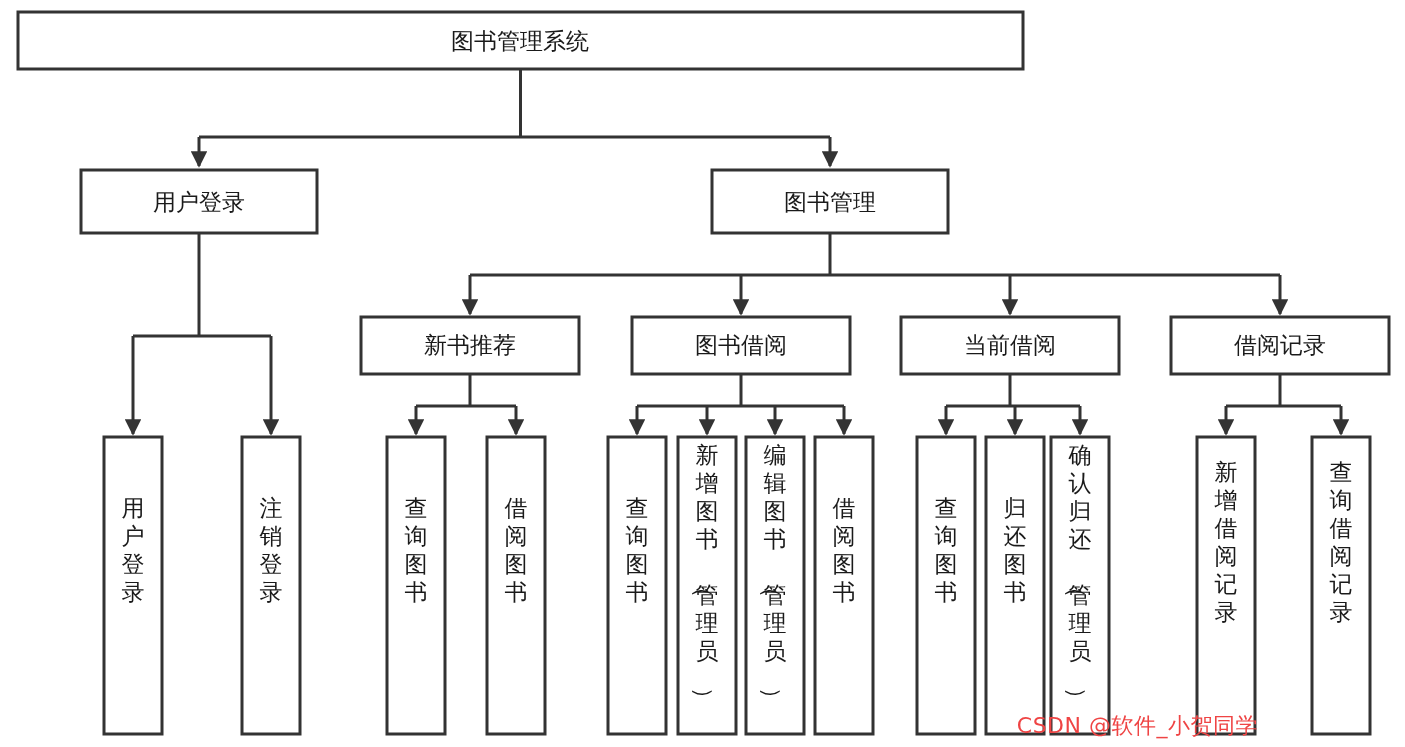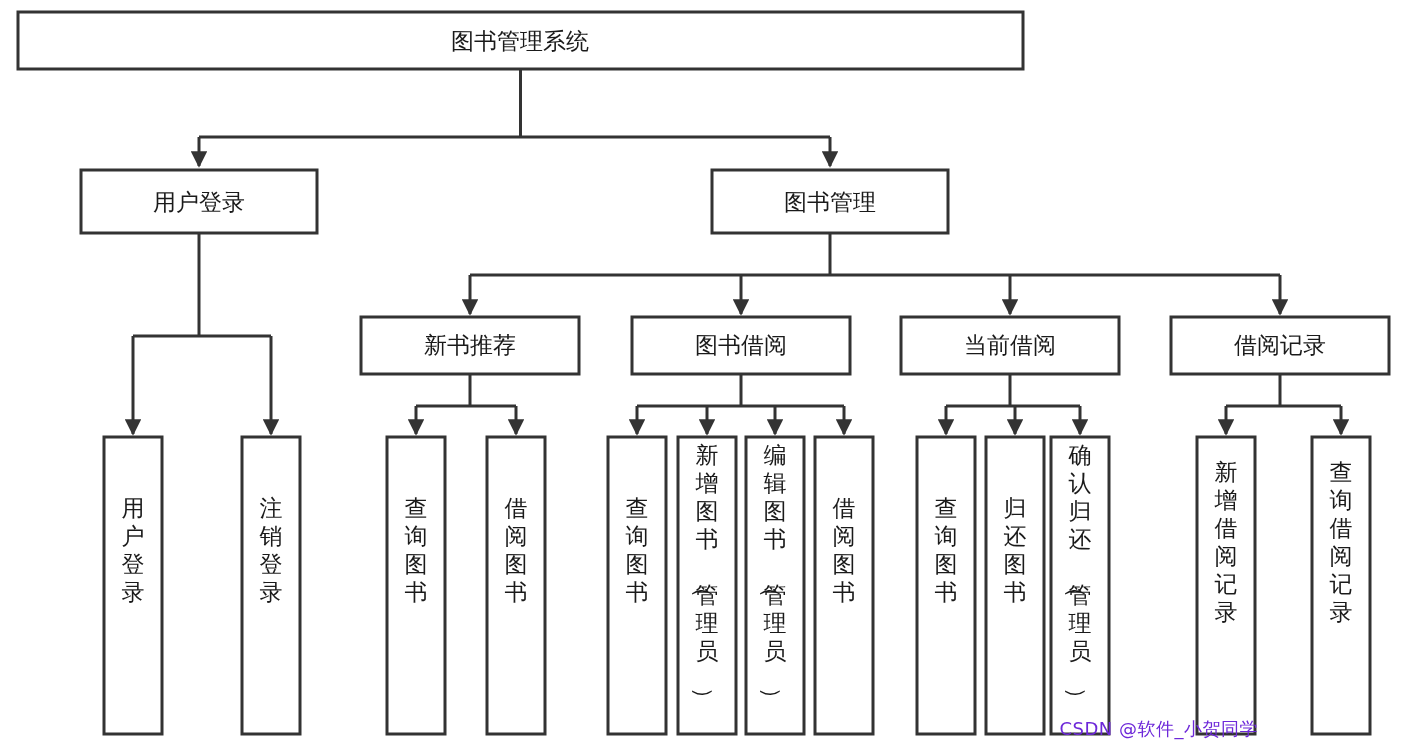--- a/index.html
+++ b/index.html
@@ -46,22 +46,22 @@
     fill: #1a1a1a;
     font-family: "DejaVu Sans", "Liberation Sans", sans-serif;
     font-size: 23px;
     text-anchor: middle;
   }
   .watermark {
     position: absolute;
     right: 10px;
     bottom: 6px;
     font-family: "DejaVu Sans", "Liberation Sans", sans-serif;
-    font-size: 18px;
-    color: #6d28d9;
+    font-size: 22px;
+    color: #ef4444;
     white-space: nowrap;
     pointer-events: none;
     letter-spacing: 0.5px;
   }
 </style>
 </head>
 <body>
 
 <div id="diagram-root">
 

